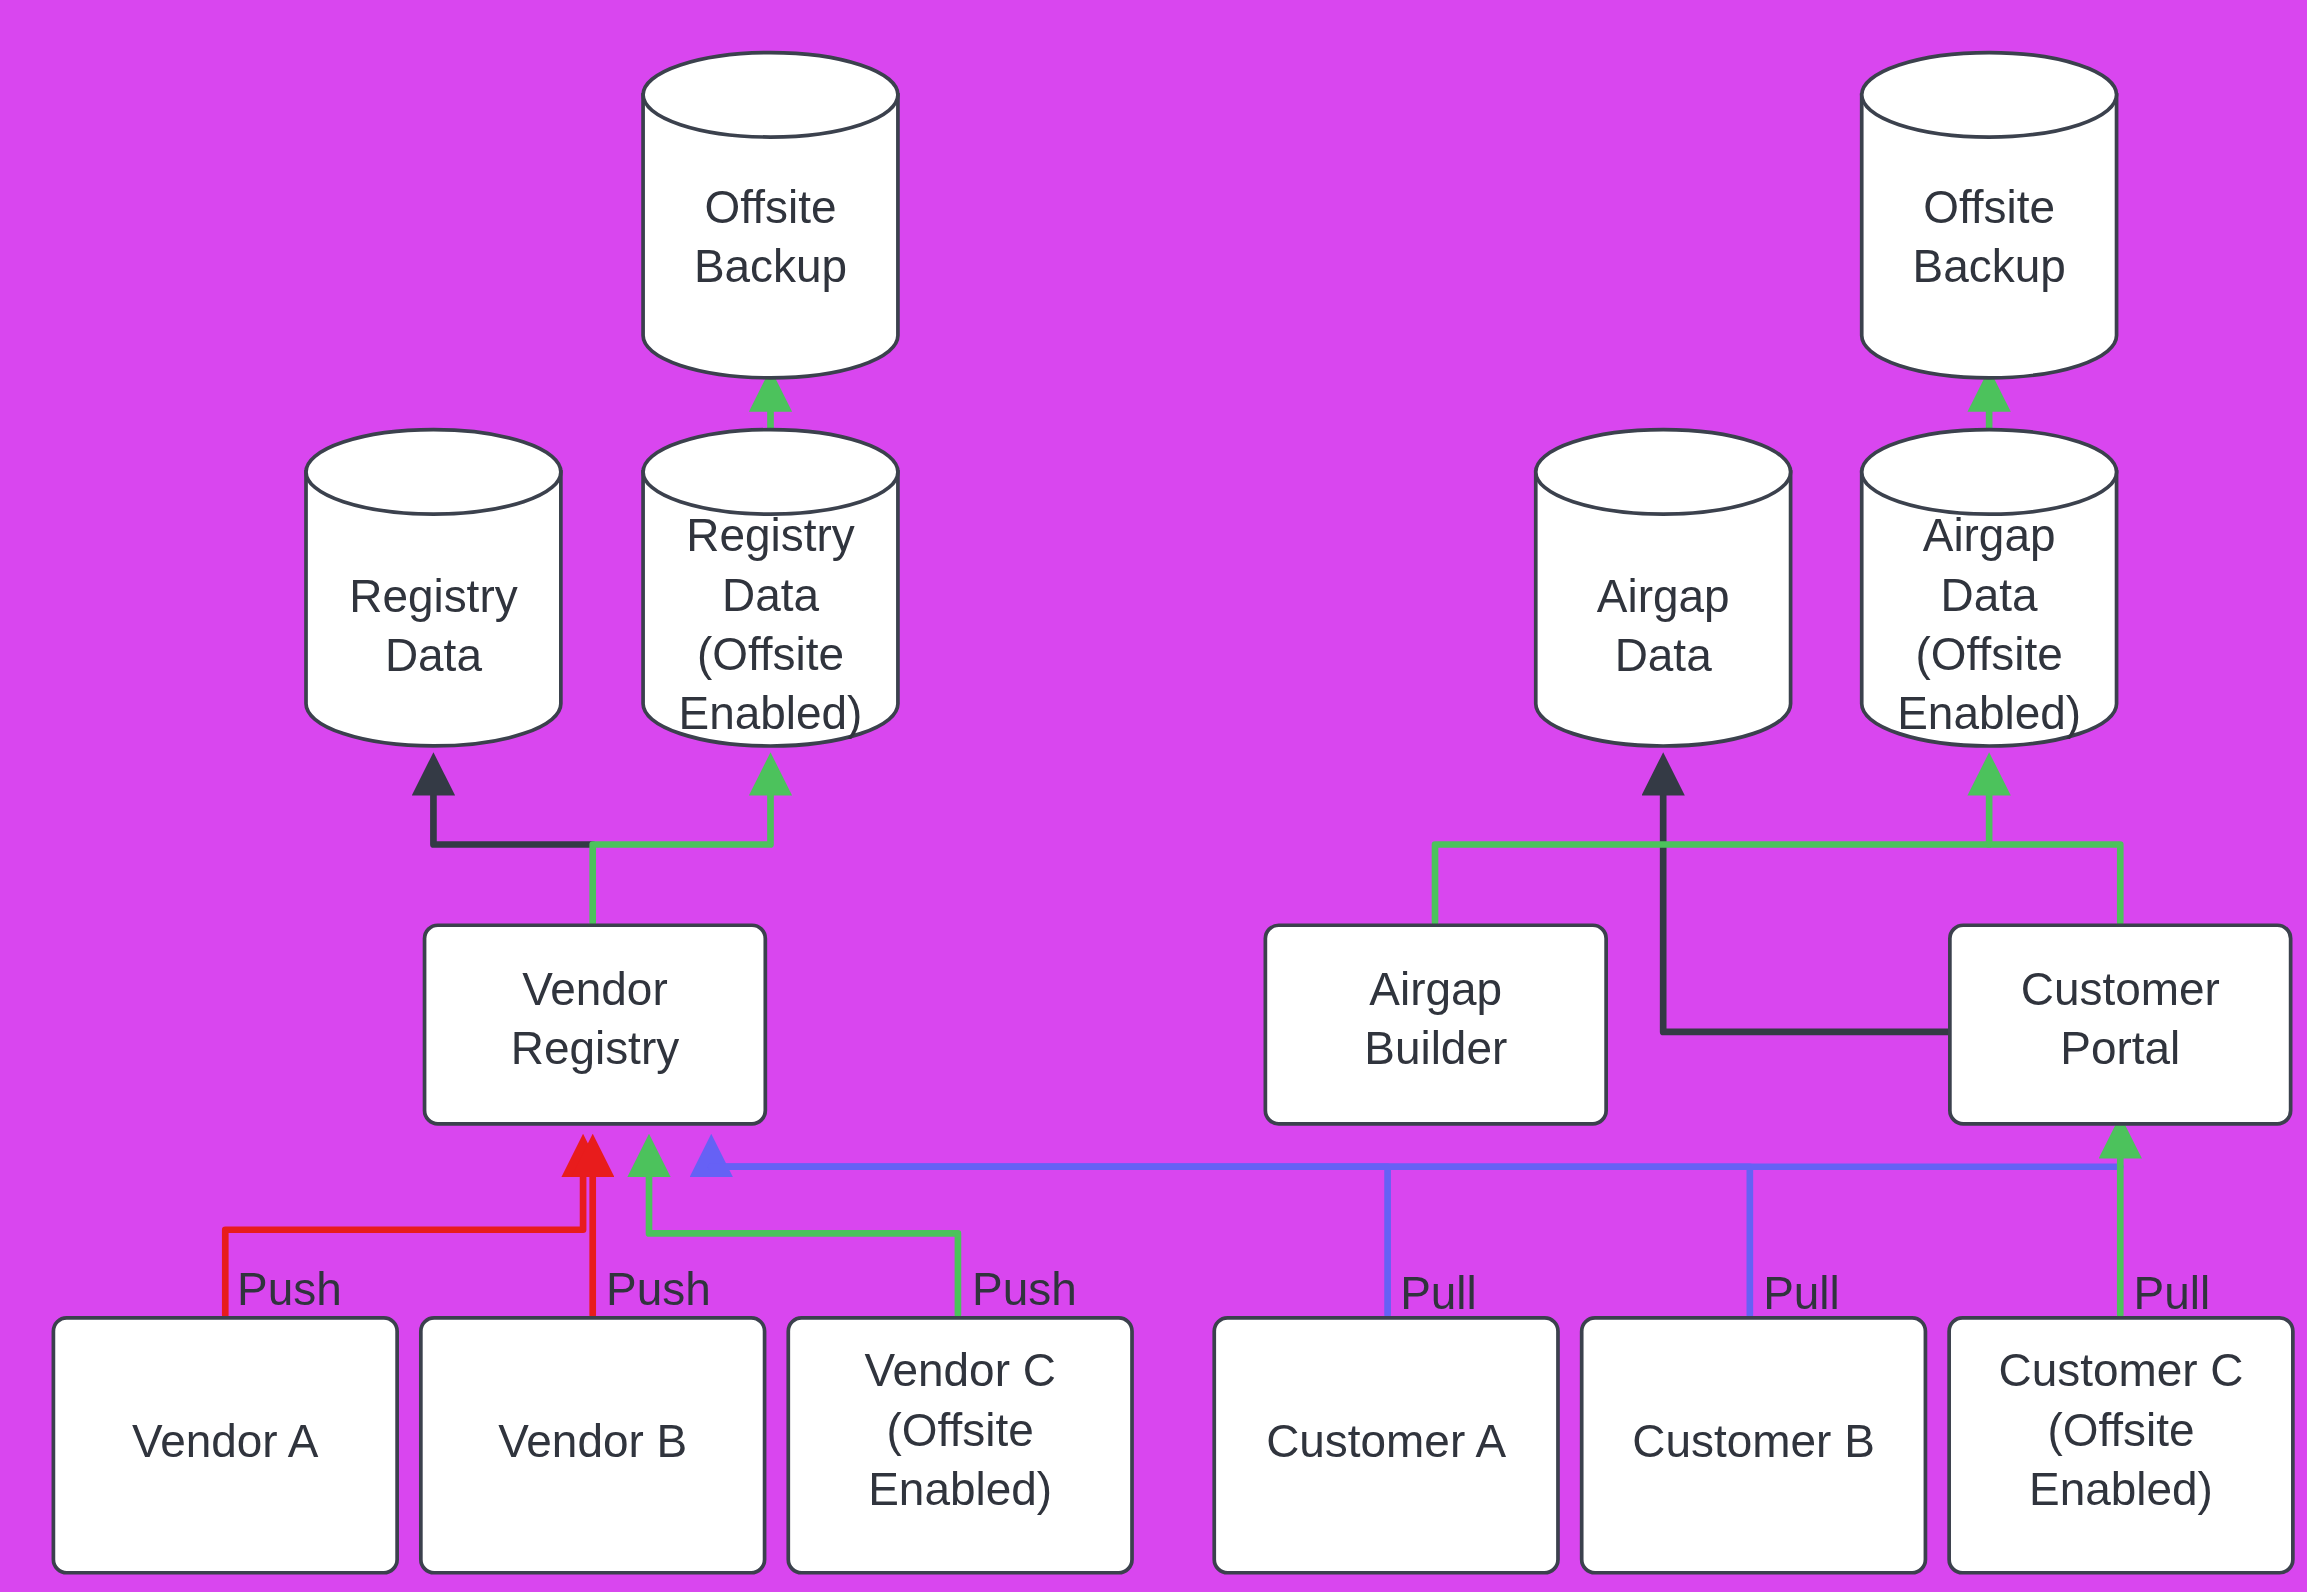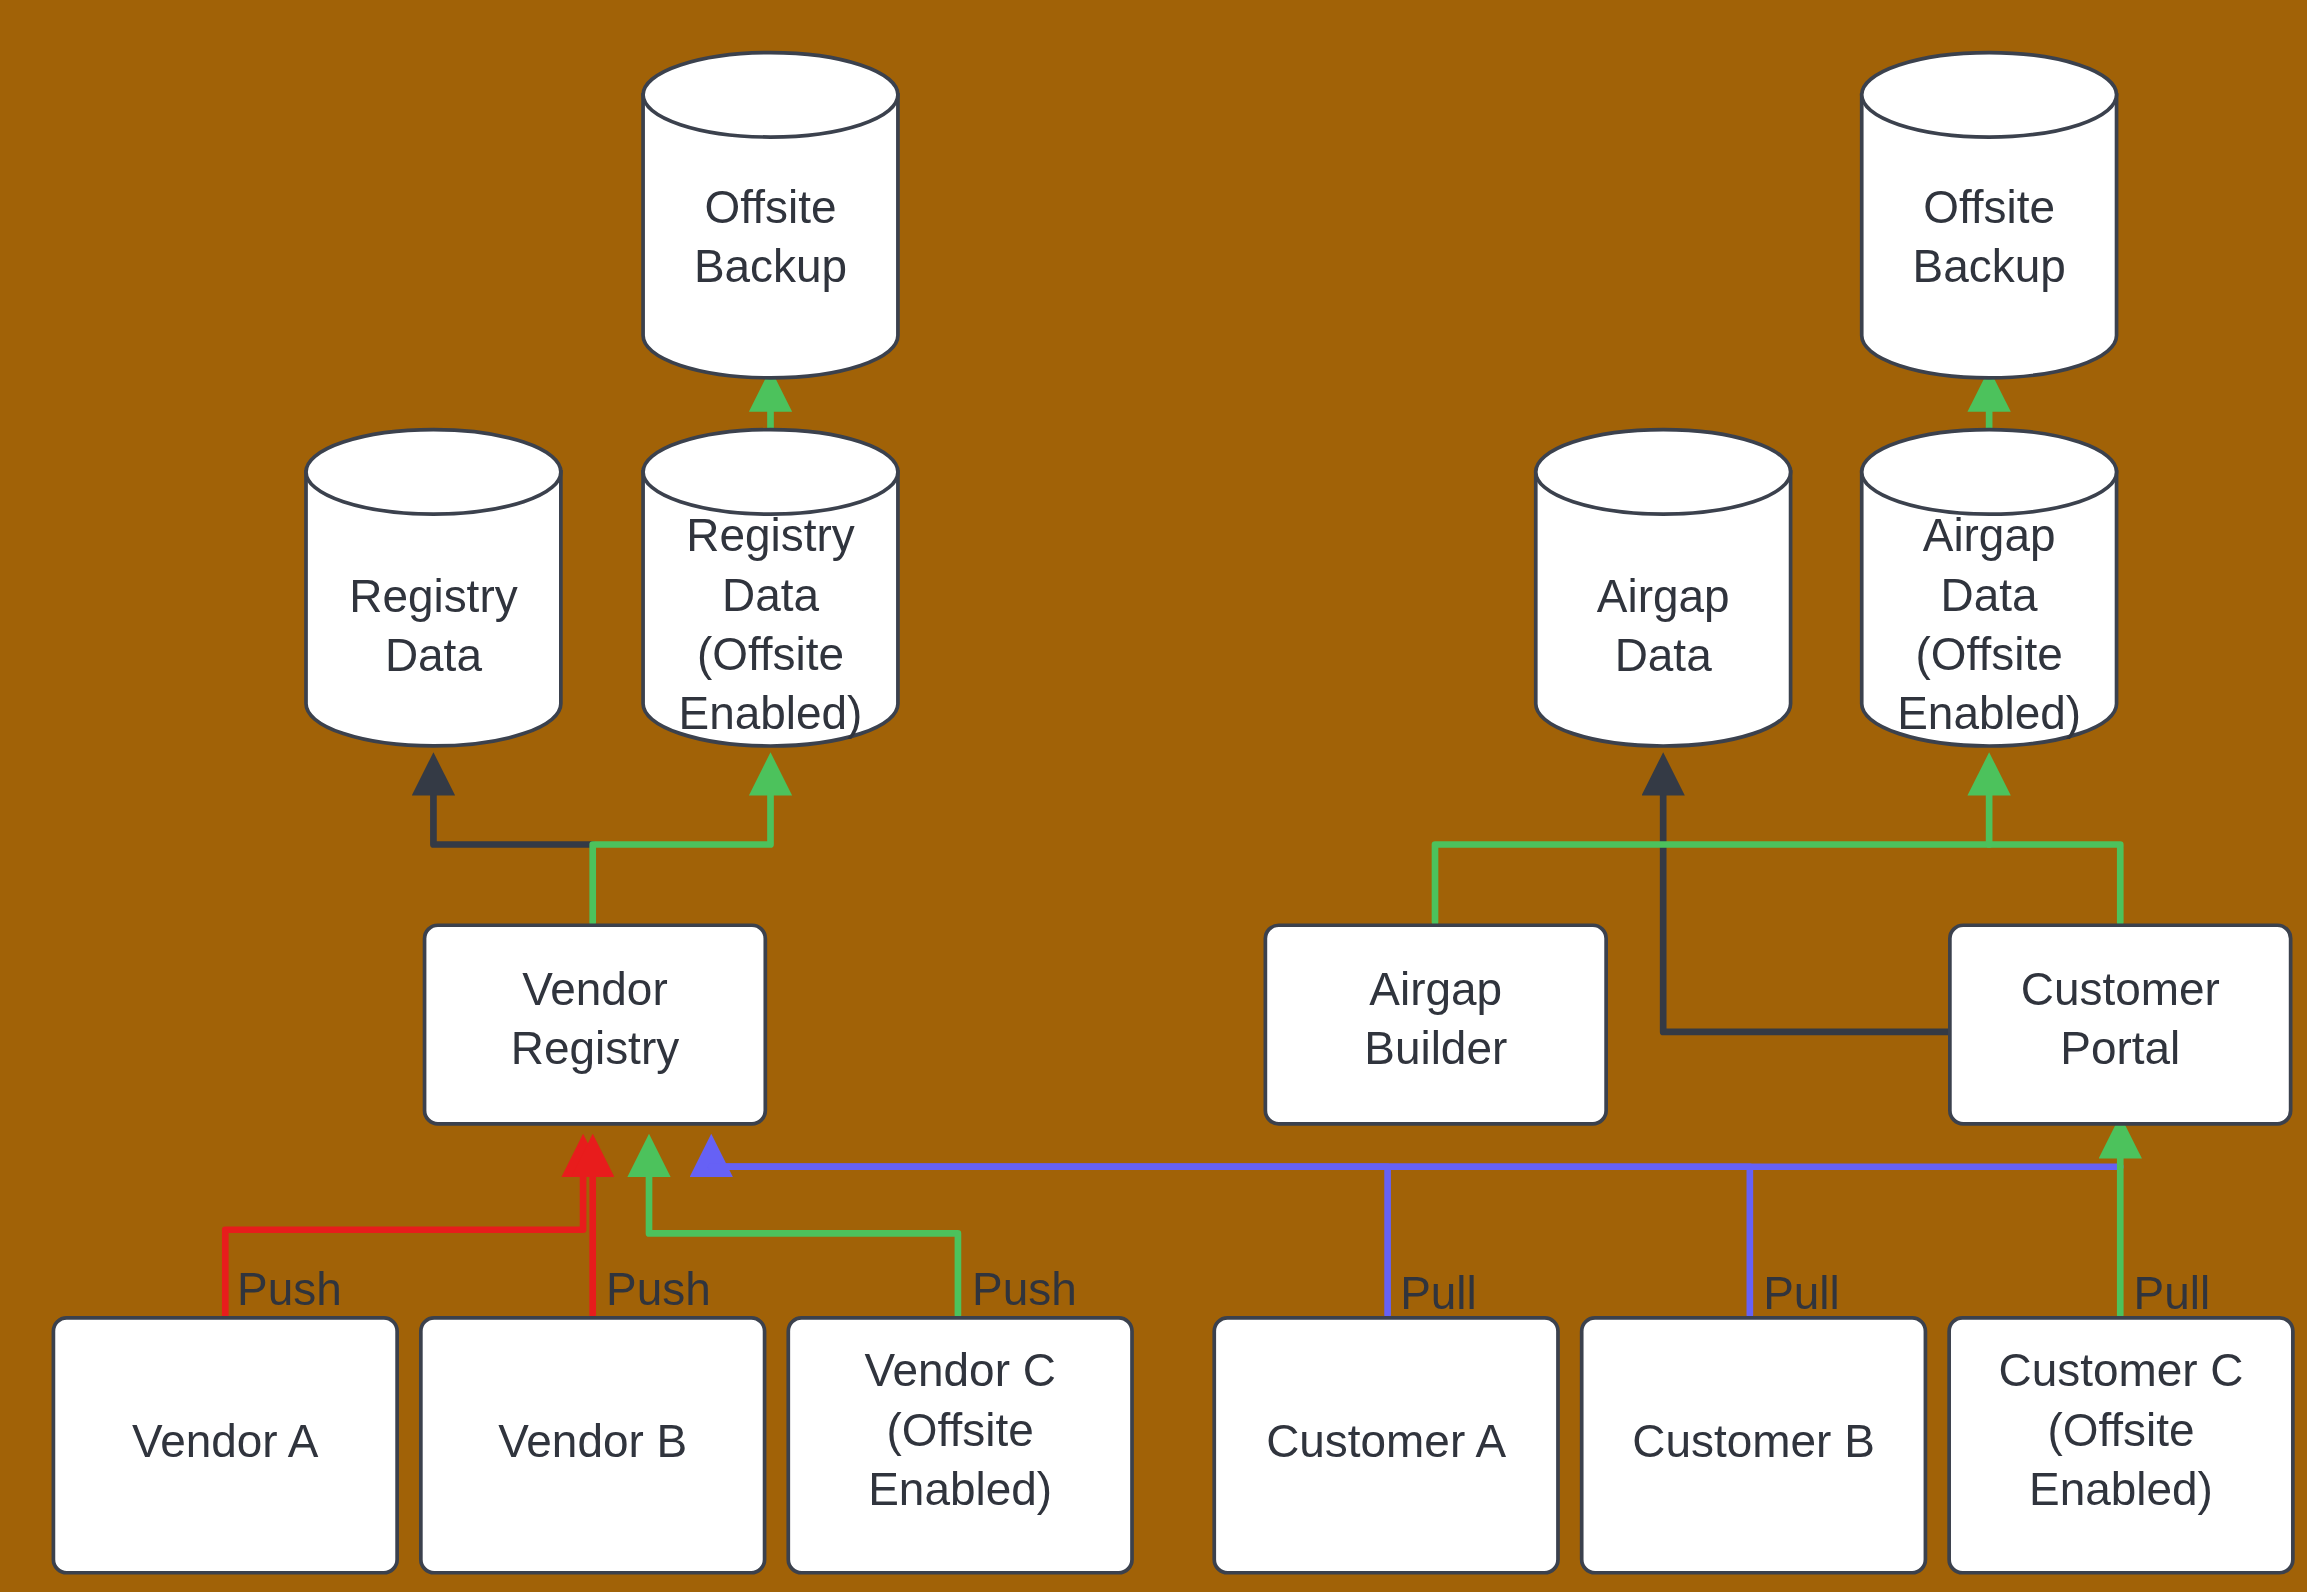--- a/index.html
+++ b/index.html
@@ -4,21 +4,21 @@
 <style>
   html, body {
     margin: 0;
     padding: 0;
     background: #ffffff;
   }
   #diagram-root {
     position: relative;
     width: 2307px;
     height: 1592px;
-    background: #a16207;
+    background: #d946ef;
     font-family: "Liberation Sans", sans-serif;
   }
   svg.diagram {
     display: block;
     width: 2307px;
     height: 1592px;
   }
   .node-shape {
     fill: #ffffff;
     stroke: #3b414d;

